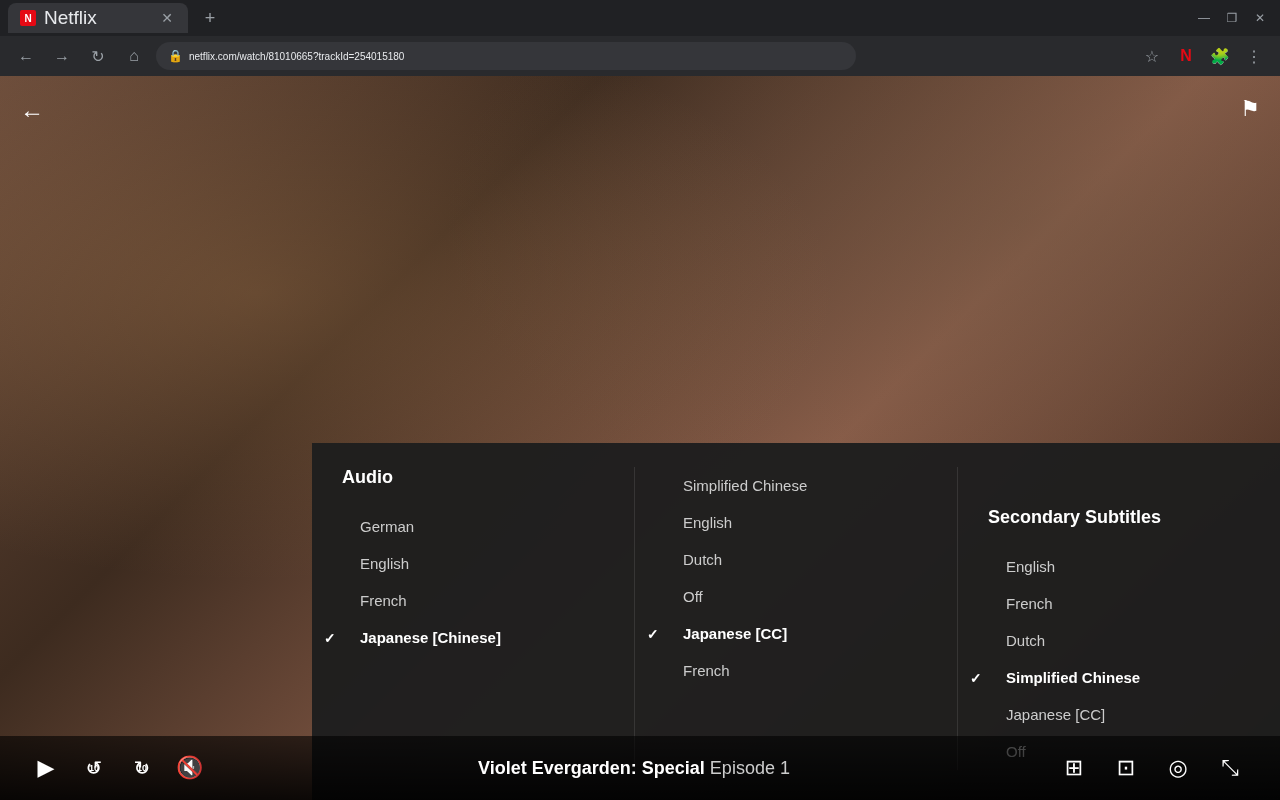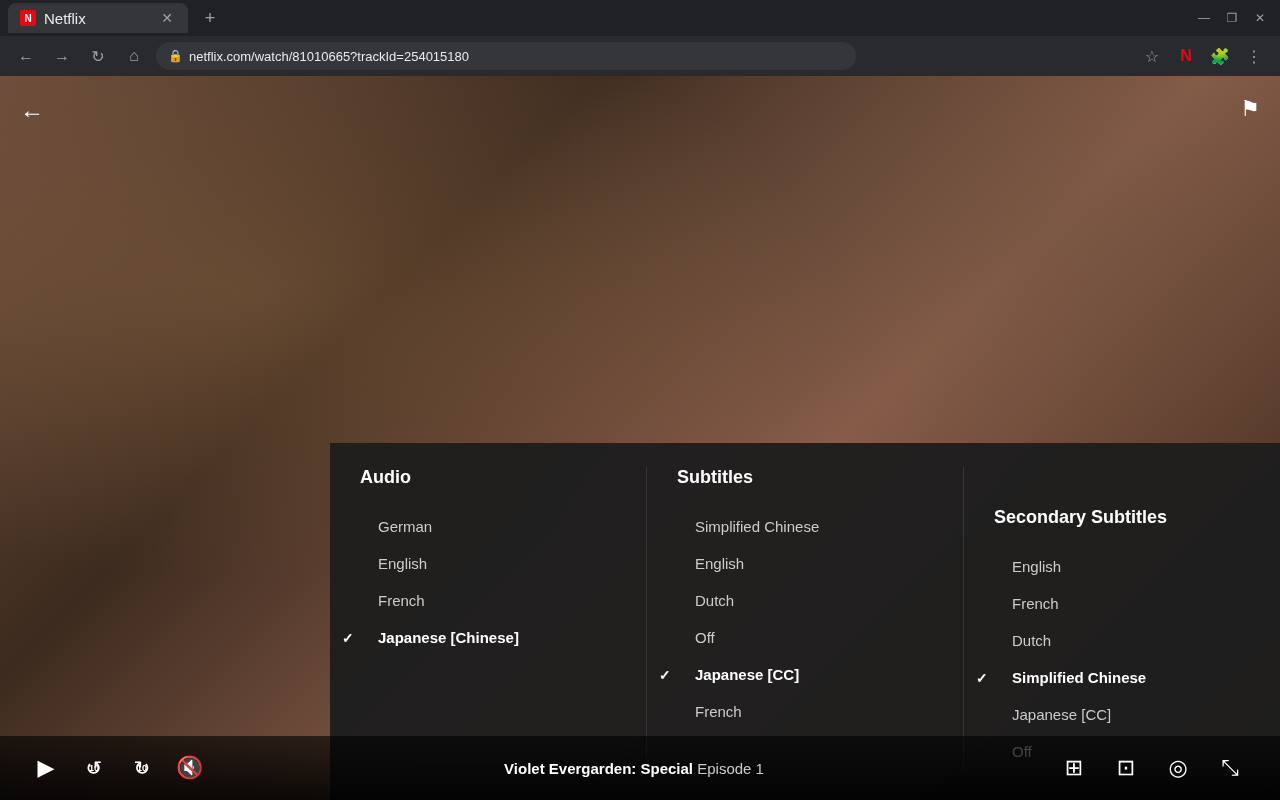--- a/index.html
+++ b/index.html
@@ -24,21 +24,21 @@
       gap: 8px;
       min-width: 180px;
     }
     .tab-favicon {
       width: 16px; height: 16px;
       background: #e50914;
       border-radius: 2px;
       display: flex; align-items: center; justify-content: center;
       color: white; font-size: 10px; font-weight: bold;
     }
-    .tab-title { color: #e8eaed; font-size: 15px; flex: 1; }
+    .tab-title { color: #e8eaed; font-size: 19px; flex: 1; }
     .tab-close { color: #9aa0a6; font-size: 14px; cursor: pointer; width: 18px; height: 18px; display:flex; align-items:center; justify-content:center; border-radius:50%; }
     .new-tab { color: #9aa0a6; font-size: 18px; width: 28px; height: 28px; display:flex; align-items:center; justify-content:center; border-radius:50%; cursor:pointer; }
     .titlebar-controls { margin-left: auto; display: flex; gap: 4px; }
     .titlebar-btn { width: 24px; height: 24px; display:flex; align-items:center; justify-content:center; color: #9aa0a6; font-size: 12px; cursor:pointer; }
 
     
     .browser-addressbar {
       height: 40px;
       background: #292a2d;
       display: flex;
@@ -52,21 +52,21 @@
       background: #35363a;
       border-radius: 20px;
       height: 28px;
       display: flex;
       align-items: center;
       padding: 0 12px;
       gap: 6px;
       max-width: 700px;
     }
     .lock-icon { color: #9aa0a6; font-size: 12px; }
-    .url-text { color: #e8eaed; font-size: 13px; }
+    .url-text { color: #e8eaed; font-size: 10px; }
     .address-icons { margin-left: auto; display: flex; gap: 6px; align-items: center; }
     .addr-icon { color: #9aa0a6; font-size: 16px; cursor:pointer; width: 28px; height: 28px; display:flex; align-items:center; justify-content:center; }
     .netflix-n { color: #e50914; font-size: 16px; font-weight: bold; }
 
     
     .video-area {
       width: 1280px;
       height: 724px;
       position: relative;
       background: #3a2a20;
@@ -102,21 +102,21 @@
       color: white;
       font-size: 22px;
       cursor: pointer;
       z-index: 10;
     }
 
     
     .panel-overlay {
       position: absolute;
       bottom: 0;
-      left: 330px;
+      left: 312px;
       right: 0;
       background: rgba(30,30,30,0.97);
       padding: 24px 0 30px 0;
       display: flex;
       gap: 0;
       z-index: 20;
     }
     .panel-column {
       flex: 1;
       padding: 0 30px;
@@ -166,21 +166,21 @@
       font-size: 22px;
       cursor: pointer;
       width: 44px; height: 44px;
       display: flex; align-items: center; justify-content: center;
       margin-right: 4px;
     }
     .episode-title {
       flex: 1;
       text-align: center;
       color: white;
-      font-size: 15px;
+      font-size: 18px;
     }
     .episode-title span { font-weight: normal; color: #ccc; }
     .right-controls { display: flex; align-items: center; gap: 4px; }
   </style>
 </head>
 <body>
 
 <div class="browser-titlebar">
   <div class="browser-tab">
     <div class="tab-favicon">
@@ -237,21 +237,20 @@
             <span>French</span>
           </div>
           <div class="col-item selected" style="padding-left: 18px;">
             <span class="checkmark">✓</span>
             <span>Japanese [Chinese]</span>
           </div>
         </div>
     </div>
 
     <div class="panel-column">
-      <div class="col-header">Subtitles</div>
       <div id="subtitles-items">
           <div class="col-item" style="padding-left: 18px;">
             <span>Simplified Chinese</span>
           </div>
           <div class="col-item" style="padding-left: 18px;">
             <span>English</span>
           </div>
           <div class="col-item" style="padding-left: 18px;">
             <span>Dutch</span>
           </div>

